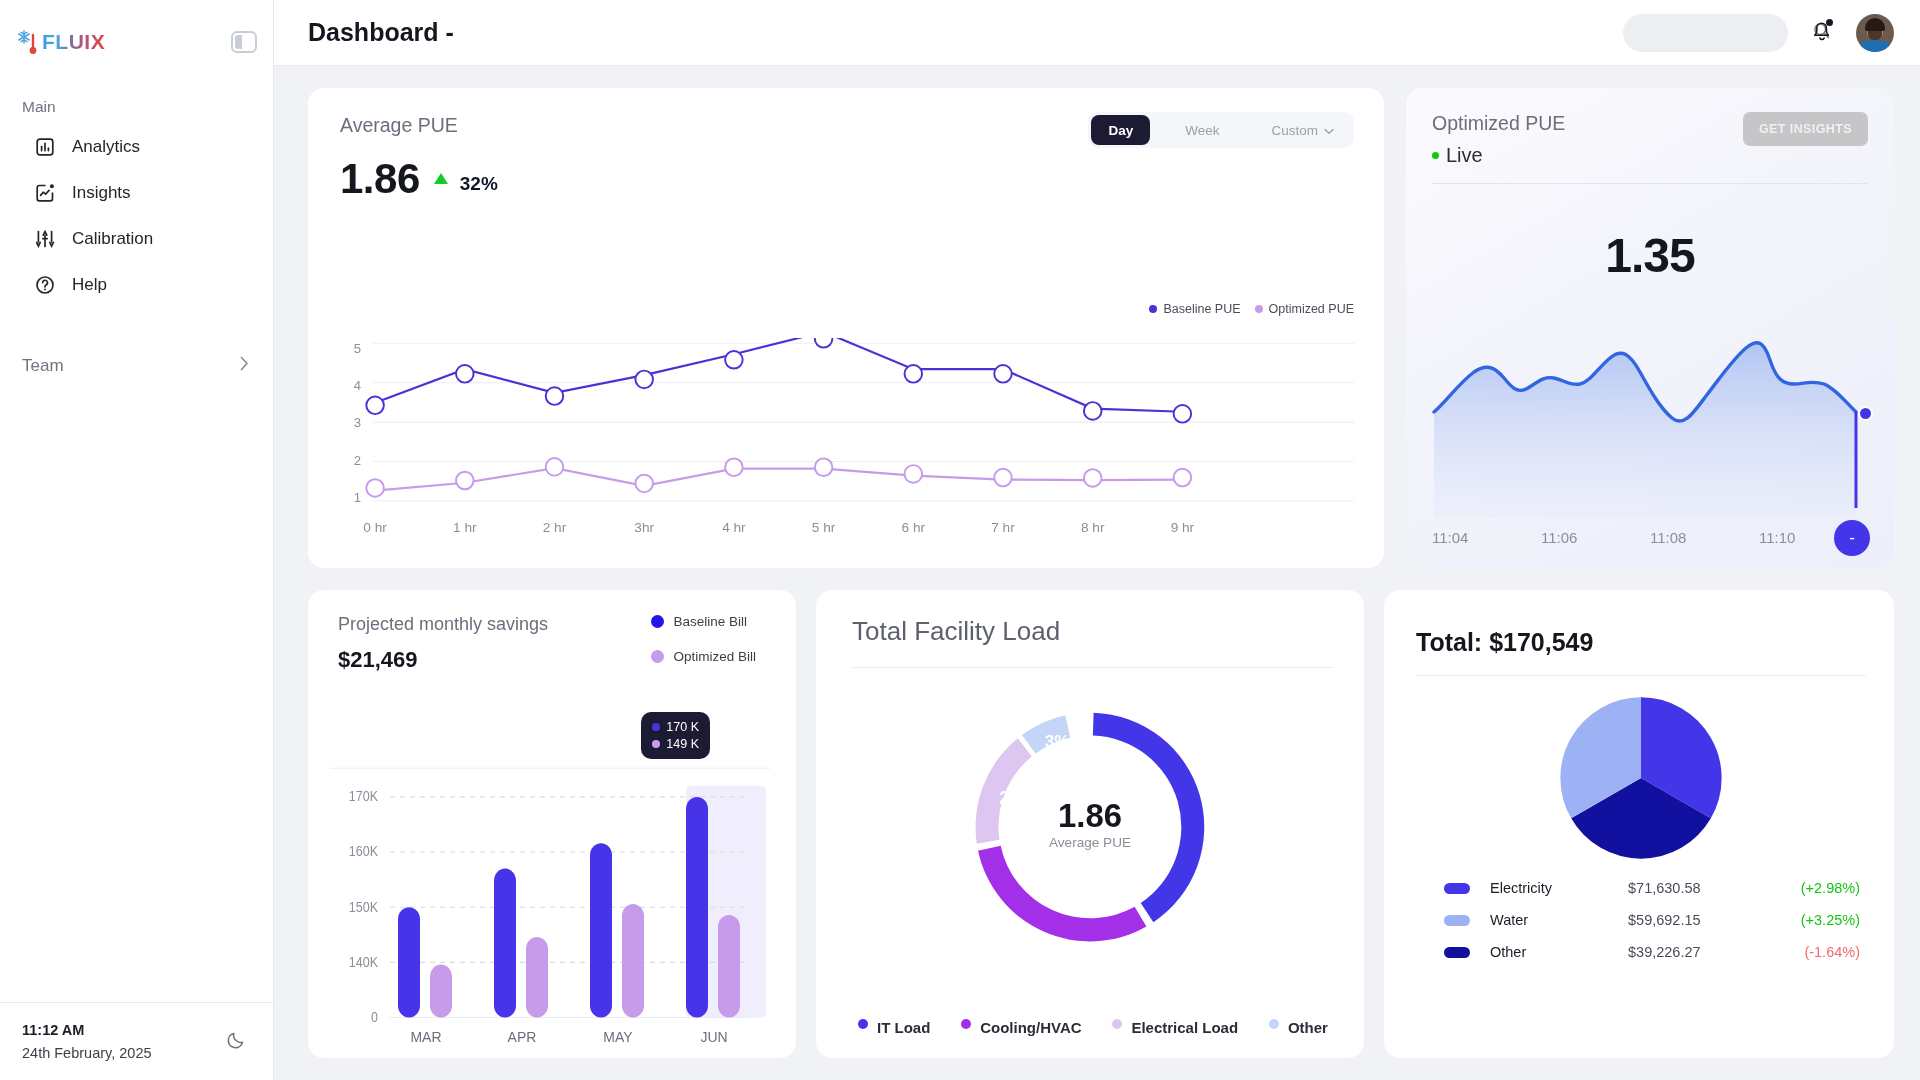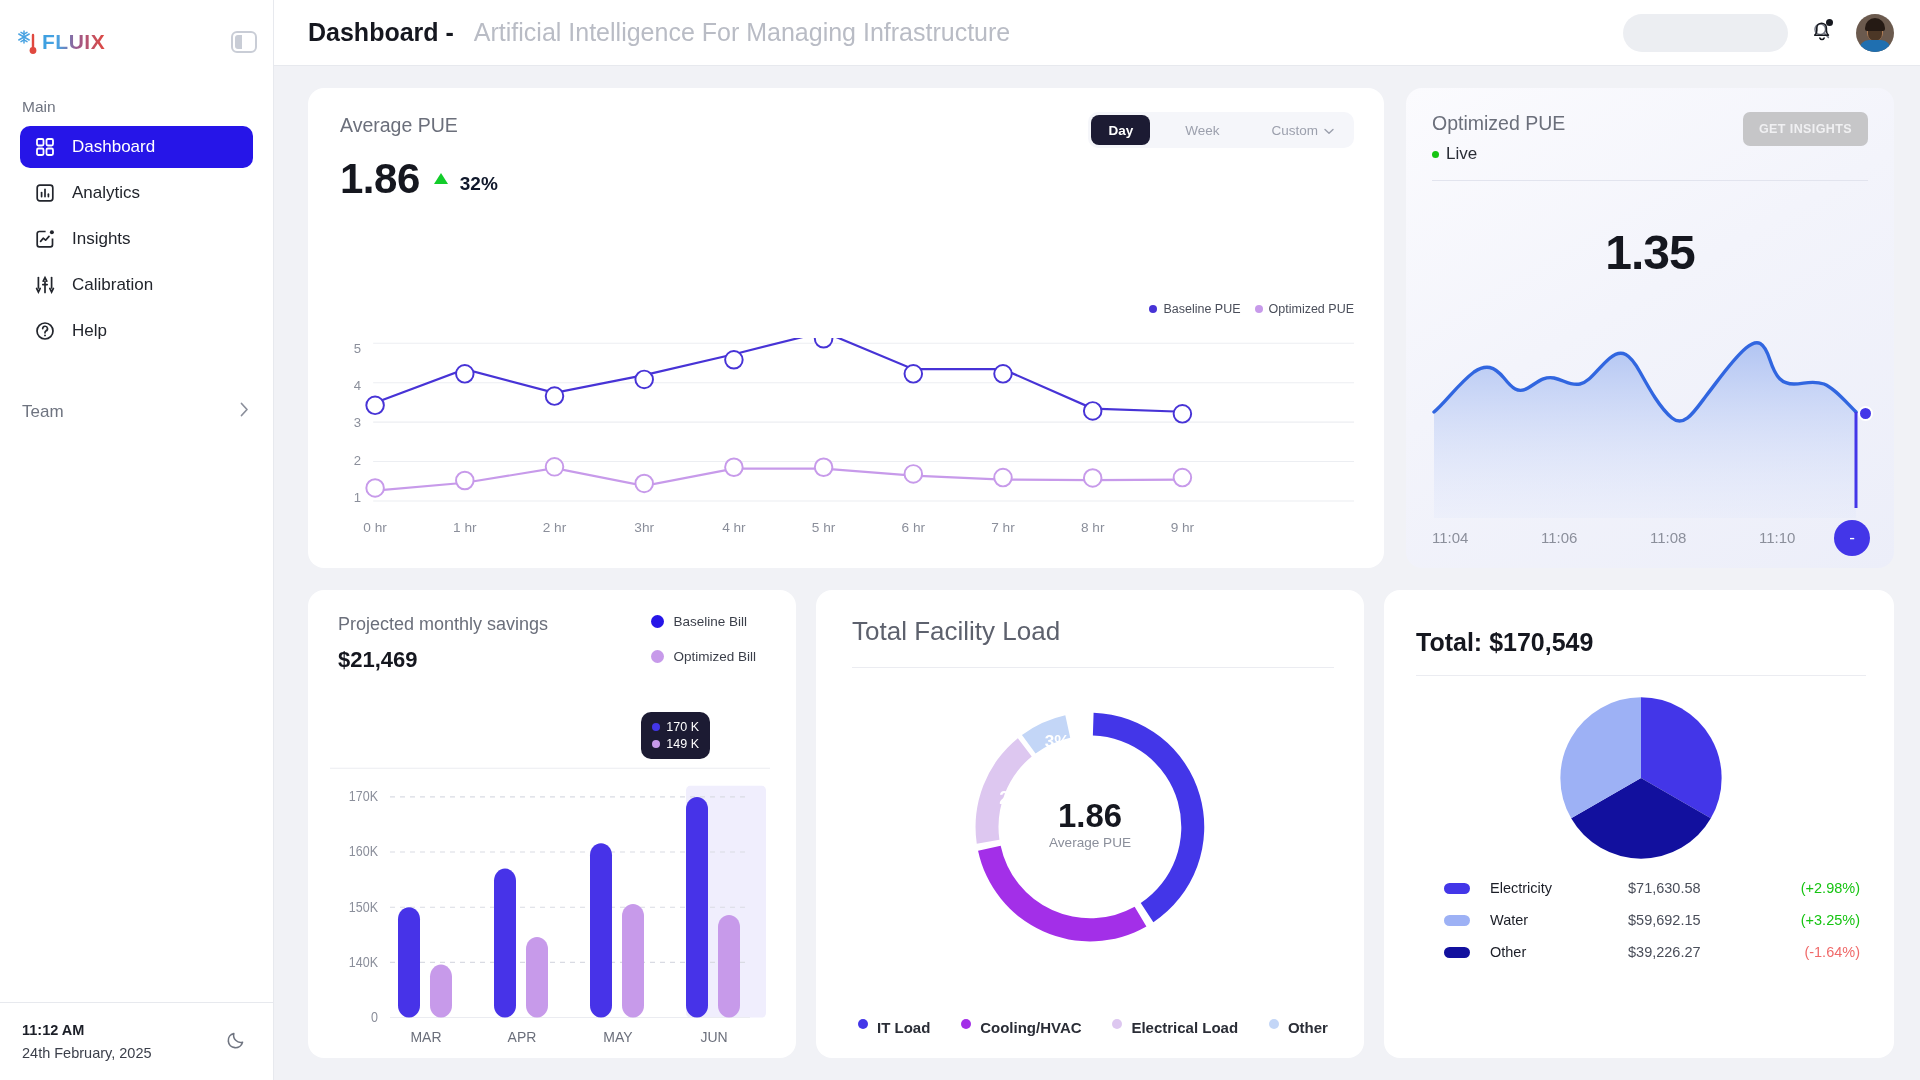--- a/index.html
+++ b/index.html
@@ -118,21 +118,21 @@
     display: flex; gap: 14px; align-items: center; }
   .lg { display: flex; align-items: center; gap: 6px; font-size: 12.5px; color: #4a4e5a; }
   .lgdot { width: 8px; height: 8px; border-radius: 50%; }
 
   .plot { position: absolute; left: 32px; right: 30px; top: 250px; bottom: 14px; }
 
   
   .live-head { display: flex; align-items: flex-start; justify-content: space-between; }
   .live-dotrow { display: flex; align-items: center; gap: 7px; margin-top: 9px; }
   .live-dot { width: 7px; height: 7px; border-radius: 50%; background: #16c412; }
-  .live-txt { font-size: 17px; color: #2a2d36; }
+  .live-txt { font-size: 20px; color: #2a2d36; }
   .insights-btn { background: #c6c6c8; color: #f0f0f2; border: 0; border-radius: 7px;
     height: 34px; padding: 0 16px; font-size: 12.5px; font-weight: 700; letter-spacing: .4px;
     cursor: pointer; font-family: "Liberation Sans", sans-serif; }
   .live-rule { height: 1px; background: #e2e4ee; margin: 16px 0 0 0; }
   .live-num { text-align: center; font-size: 48px; font-weight: 800; color: #15171f;
     margin-top: 44px; letter-spacing: -1px; }
   .live-plot { position: absolute; left: 26px; right: 26px; top: 250px; height: 180px; }
   .live-xaxis { position: absolute; left: 26px; right: 26px; bottom: 22px;
     display: flex; font-size: 15px; color: #8b8f9b; }
   .live-xaxis span { flex: 1; }
@@ -213,31 +213,20 @@
         <span class="logo-word">FLUIX</span>
       </div>
       <div class="sb-toggle">
           <i></i>
         </div>
     </div>
 
     <div class="sb-section-label">Main</div>
 
     <nav class="nav">
-      <div class="nav-item active">
-        <span class="nav-ico">
-          <svg width="20" height="20" viewBox="0 0 20 20" fill="none" stroke="currentColor" stroke-width="1.8">
-            <rect x="2" y="2" width="6.5" height="6.5" rx="1.4"></rect>
-              <rect x="11.5" y="2" width="6.5" height="6.5" rx="1.4"></rect>
-            <rect x="2" y="11.5" width="6.5" height="6.5" rx="1.4"></rect>
-              <rect x="11.5" y="11.5" width="6.5" height="6.5" rx="1.4"></rect>
-          </svg>
-          </span>
-        <span>Dashboard</span>
-      </div>
       <div class="nav-item">
         <span class="nav-ico">
           <svg width="20" height="20" viewBox="0 0 20 20" fill="none" stroke="currentColor" stroke-width="1.7">
             <rect x="2.2" y="2.2" width="15.6" height="15.6" rx="2.6"></rect>
             <line x1="6.6" y1="13.6" x2="6.6" y2="9.6" stroke-linecap="round"></line>
             <line x1="10" y1="13.6" x2="10" y2="6.4" stroke-linecap="round"></line>
             <line x1="13.4" y1="13.6" x2="13.4" y2="11.2" stroke-linecap="round"></line>
           </svg>
           </span>
         <span>Analytics</span>
@@ -297,21 +286,20 @@
           <path d="M16.5 13.2A7.2 7.2 0 0 1 7.8 4.5a7.2 7.2 0 1 0 8.7 8.7z"></path>
         </svg>
       </span>
     </div>
   </aside>
 
   <div class="main">
 
     <header class="topbar">
       <div class="page-title">Dashboard -</div>
-      <div class="page-sub">Artificial Intelligence For Managing Infrastructure</div>
       <div class="topbar-right">
         <div class="searchbox">
           <input value="" placeholder="" style="">
           <span>
             <svg width="17" height="17" viewBox="0 0 17 17" fill="none" stroke="#777b87" stroke-width="1.6" stroke-linecap="round">
               <circle cx="7.3" cy="7.3" r="5.3"></circle>
                 <line x1="11.3" y1="11.3" x2="15.4" y2="15.4"></line>
             </svg>
           </span>
         </div>

